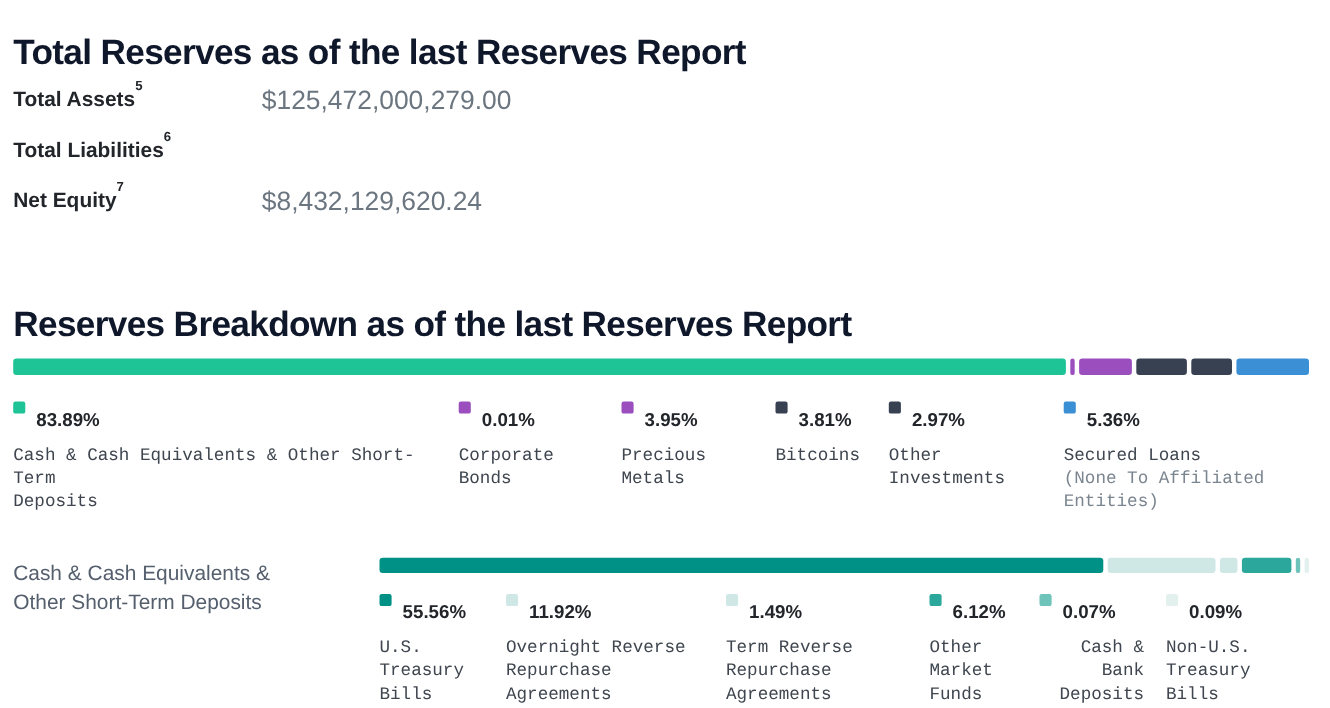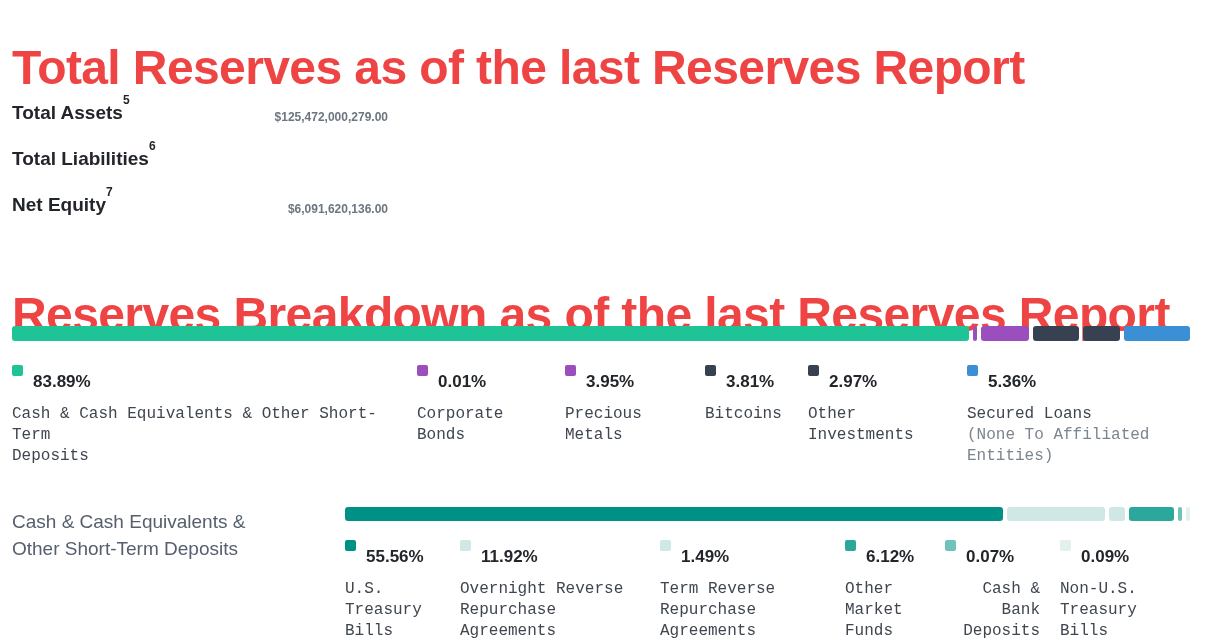--- a/index.html
+++ b/index.html
@@ -14,55 +14,55 @@
     color: #22262b;
     overflow: hidden;
     position: relative;
   }
 
   
   .page { position: relative; width: 1209px; height: 644px; }
 
   .h-main {
     position: absolute;
-    font-size: 48px;
+    font-size: 32px;
     font-weight: bold;
     letter-spacing: -0.6px;
-    color: #ef4444;
+    color: #0f172a;
     white-space: nowrap;
   }
   #title-reserves { left: 12px; top: 8px; }
   #title-breakdown { left: 12px; top: 255px; }
 
   .stats { position: absolute; left: 12px; top: 78px; }
   .stat-row {
     display: flex;
-    align-items: flex-end;
+    align-items: flex-start;
     height: 46px;
+    gap: 44px;
   }
   .stat-label {
     width: 182px;
     font-size: 19px;
     font-weight: bold;
     color: #22262b;
     white-space: nowrap;
   }
   .stat-label sup {
     font-size: 12px;
     font-weight: bold;
     top: -0.6em;
     position: relative;
   }
   .stat-value {
     width: 194px;
     text-align: right;
-    font-size: 12px;
+    font-size: 24px;
     color: #6b7680;
     white-space: nowrap;
-    font-weight: bold;
   }
 
   
   .bar {
     position: absolute;
     display: flex;
     gap: 4px;
   }
   .bar .seg {
     height: 100%;
@@ -135,21 +135,21 @@
   <div class="stats">
       <div class="stat-row">
         <div class="stat-label">Total Assets<sup>5</sup></div>
         <div class="stat-value">$125,472,000,279.00</div>
       </div>
       <div class="stat-row">
         <div class="stat-label">Total Liabilities<sup>6</sup></div>
       </div>
       <div class="stat-row">
         <div class="stat-label">Net Equity<sup>7</sup></div>
-        <div class="stat-value">$6,091,620,136.00</div>
+        <div class="stat-value">$8,432,129,620.24</div>
       </div>
     </div>
 
   <h1 class="h-main" id="title-breakdown">Reserves Breakdown as of the last Reserves Report</h1>
 
   <div class="bar" id="bar-main">
       <div class="seg" style="background: rgb(30, 195, 150); width: 970px;"></div>
       <div class="seg" style="background: rgb(155, 79, 191); width: 4px;"></div>
       <div class="seg" style="background: rgb(155, 79, 191); width: 49px;"></div>
       <div class="seg" style="background: rgb(55, 65, 81); width: 47px;"></div>

